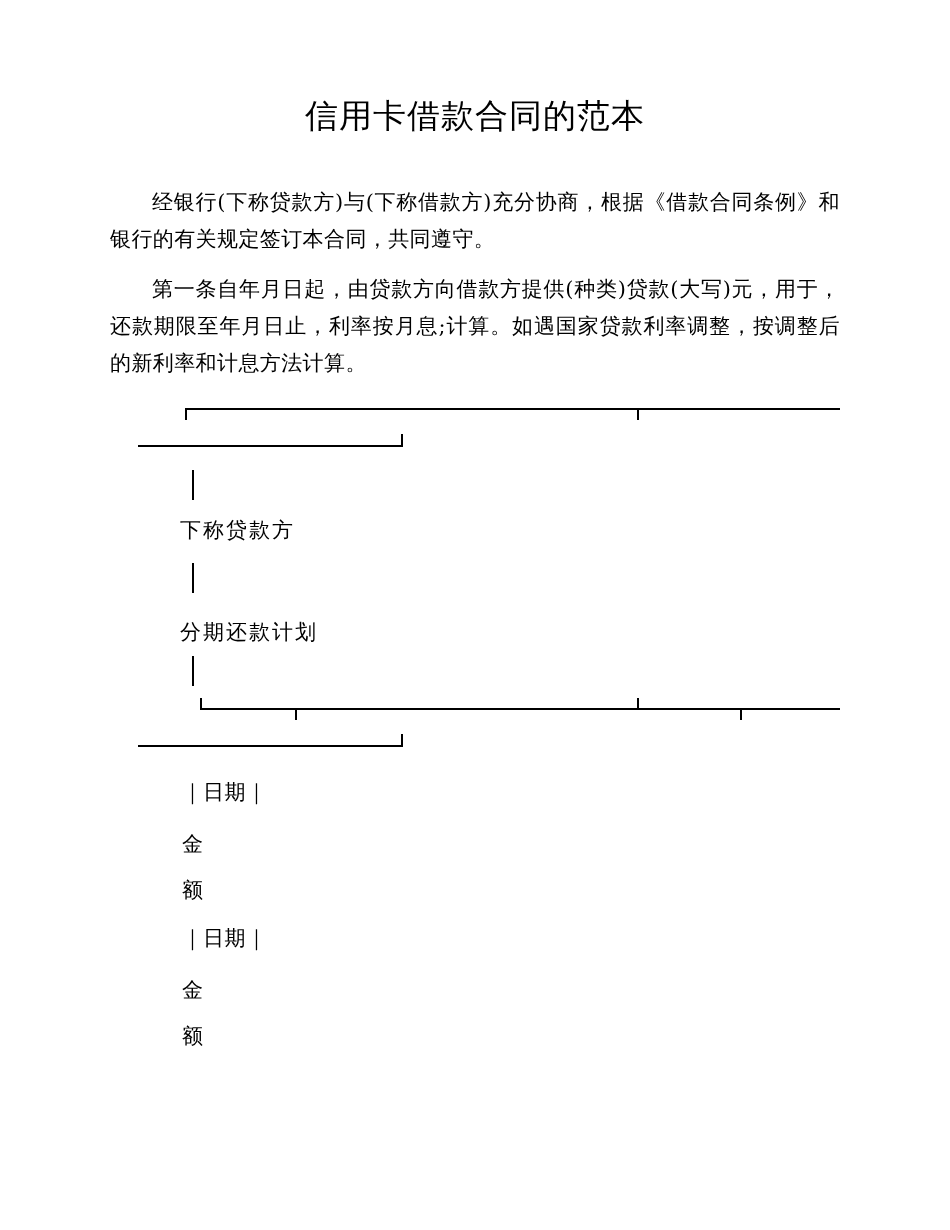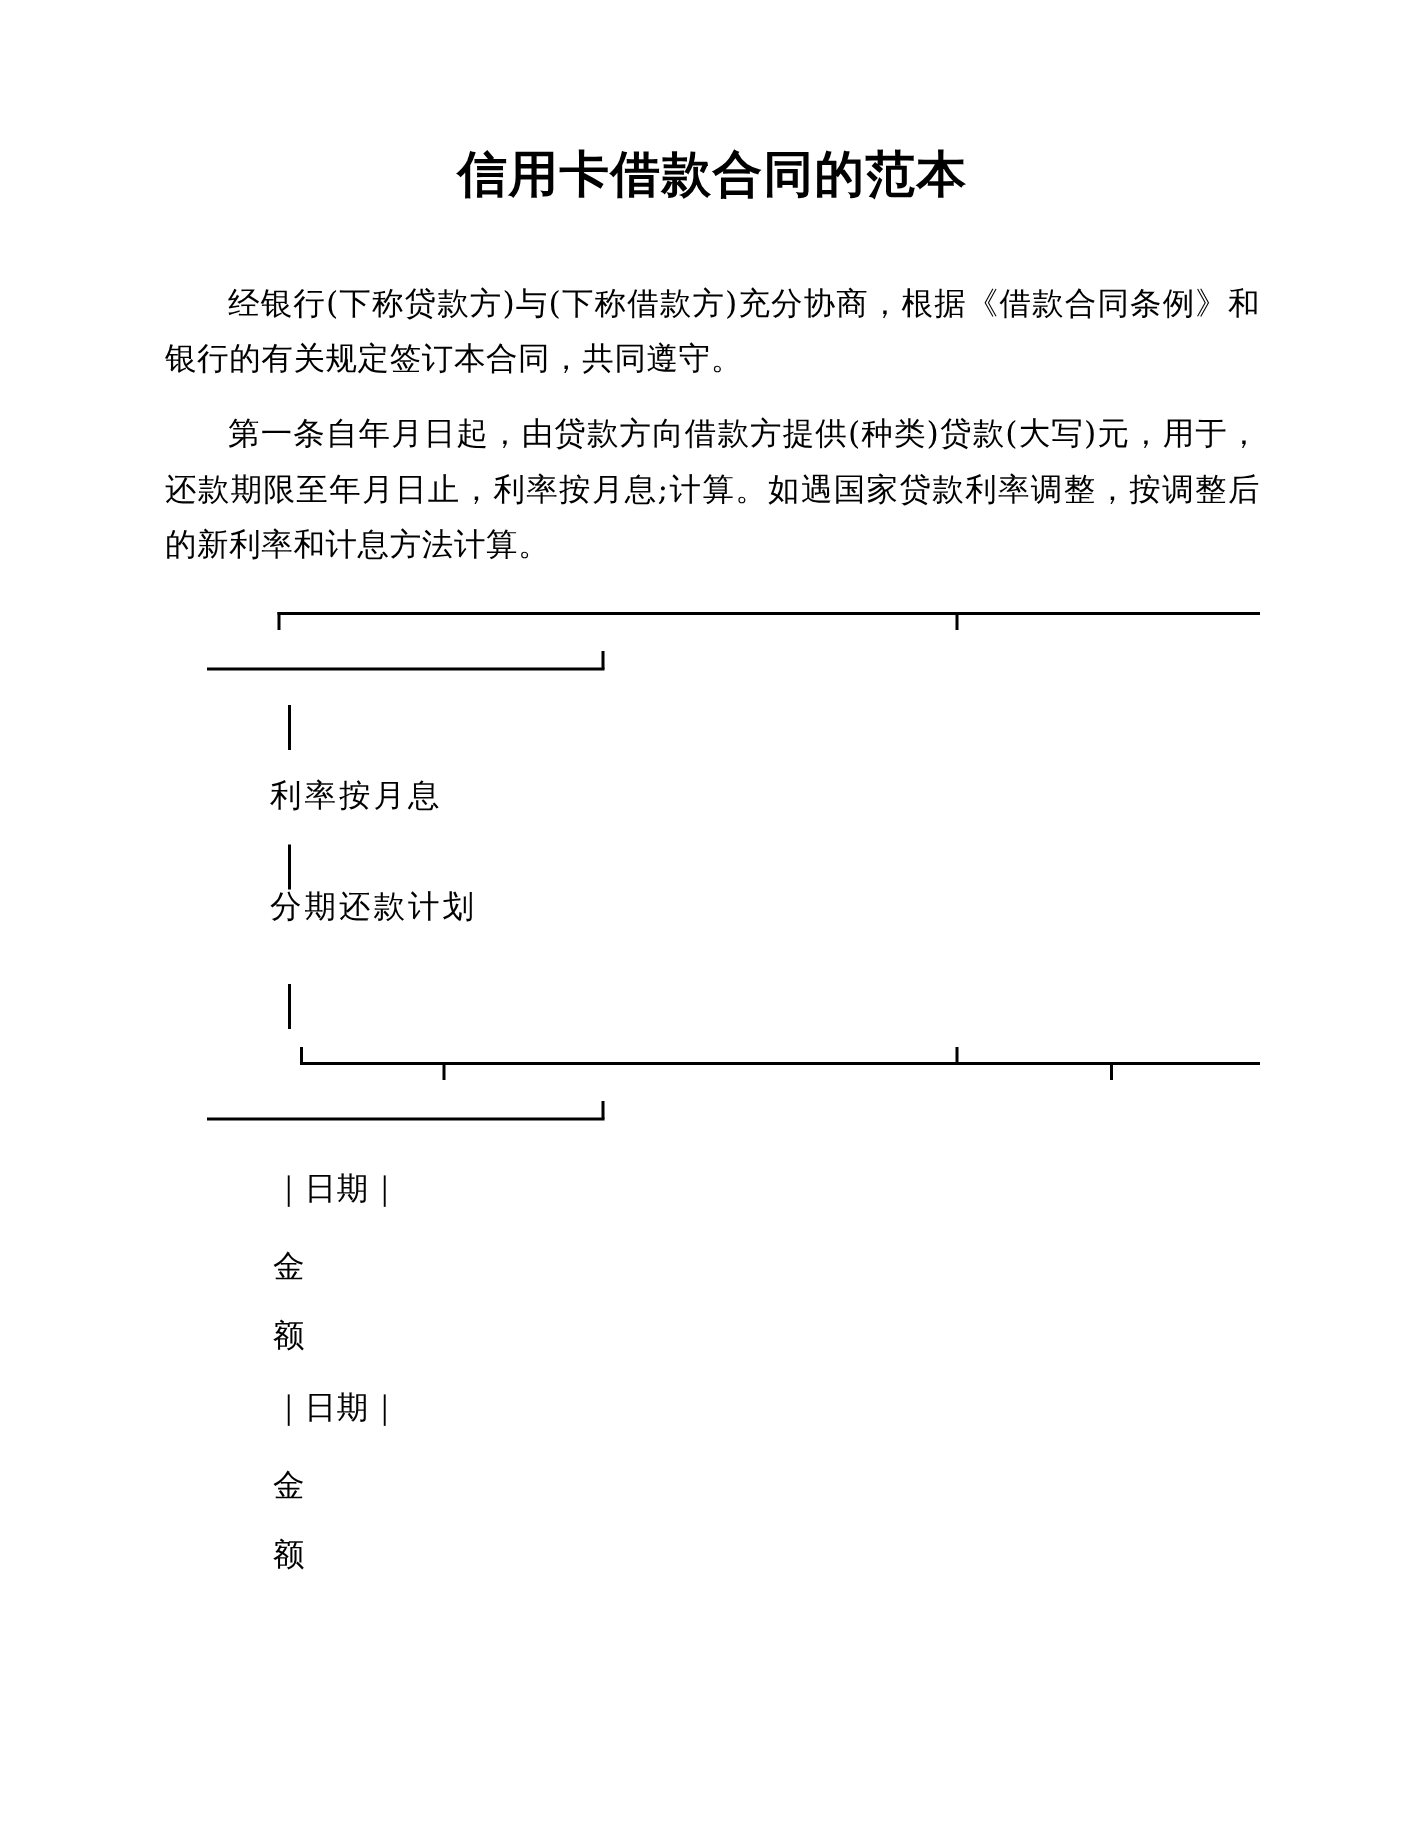--- a/index.html
+++ b/index.html
@@ -18,21 +18,21 @@
   .page {
     width: 950px;
     height: 1230px;
     box-sizing: border-box;
     padding: 95px 110px 0 110px;
     position: relative;
   }
   .doc-title {
     text-align: center;
     font-family: "DejaVu Sans", "Liberation Sans", sans-serif;
-    font-weight: bold;
+    font-weight: normal;
     font-size: 33px;
     letter-spacing: 1px;
     margin: 0 0 46px 0;
     line-height: 1.3;
   }
   .para {
     font-size: 21px;
     line-height: 1.75;
     margin: 0 0 14px 0;
     text-align: justify;
@@ -86,25 +86,25 @@
 
     <div class="hline" style="left: 75px; top: 0px; width: 655px;"></div>
     <div class="vline" style="left: 75px; top: 0px; height: 12px;"></div>
     <div class="vline" style="left: 527px; top: 0px; height: 12px;"></div>
 
     <div class="hline" style="left: 28px; top: 37px; width: 265px;"></div>
     <div class="vline" style="left: 291px; top: 26px; height: 12px;"></div>
 
     <div class="vline" style="left: 82px; top: 62px; height: 30px;"></div>
 
-    <div class="cell-label" style="left: 70px; top: 110px;">利率按月息</div>
+    <div class="cell-label" style="left: 70px; top: 110px;">下称贷款方</div>
 
     <div class="vline" style="left: 82px; top: 155px; height: 30px;"></div>
 
-    <div class="cell-label" style="left: 70px; top: 184px; text-align: center;">分期还款计划</div>
+    <div class="cell-label" style="left: 70px; top: 212px; text-align: center;">分期还款计划</div>
 
     <div class="vline" style="left: 82px; top: 248px; height: 30px;"></div>
 
     <div class="hline" style="left: 90px; top: 300px; width: 640px;"></div>
     <div class="vline" style="left: 90px; top: 290px; height: 12px;"></div>
     <div class="vline" style="left: 527px; top: 290px; height: 12px;"></div>
     <div class="vline" style="left: 630px; top: 300px; height: 12px;"></div>
 
     <div class="hline" style="left: 28px; top: 337px; width: 265px;"></div>
     <div class="vline" style="left: 185px; top: 300px; height: 12px;"></div>

